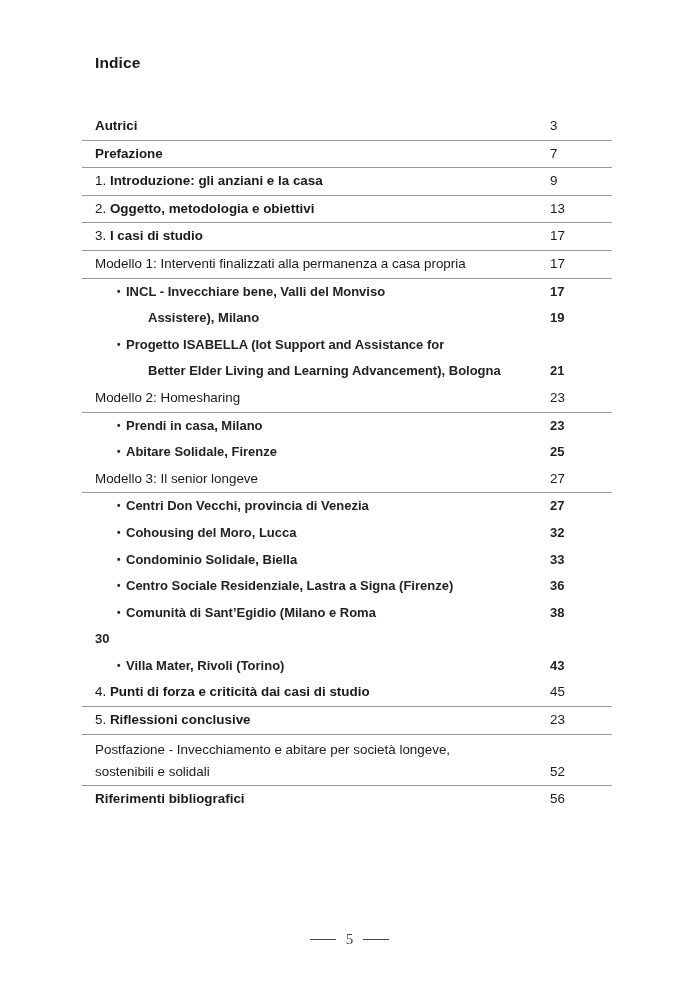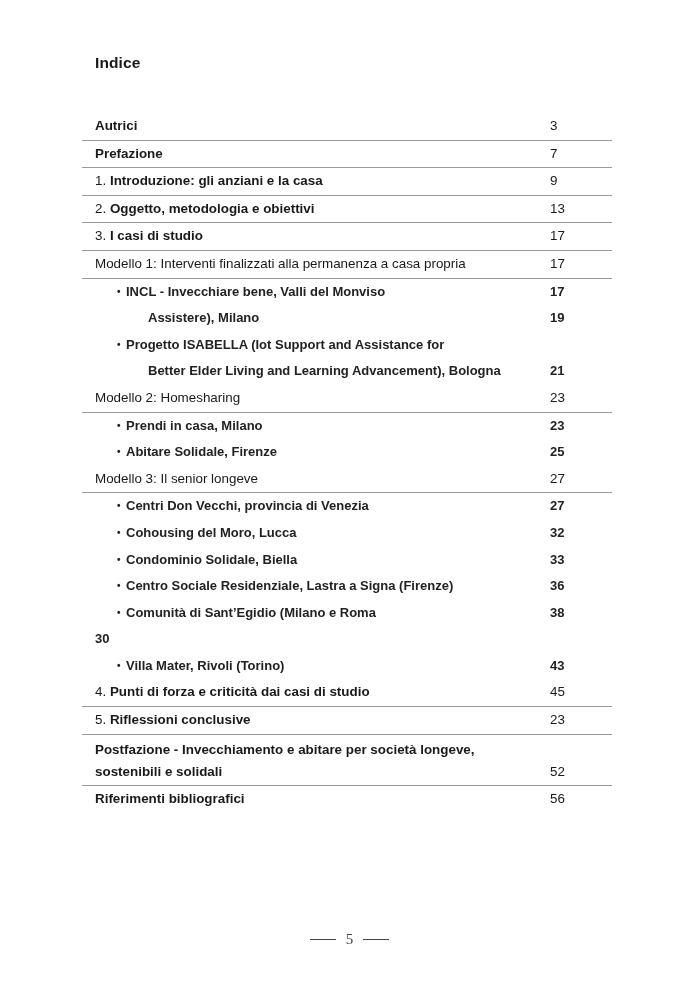--- a/index.html
+++ b/index.html
@@ -25,21 +25,21 @@
   .row .title { flex: 1; }
   .row .page { width: 20px; text-align: left; }
   .row.bold .title-text { font-weight: bold; }
   .row.bold .num { font-weight: normal; }
   .row.section .title-text { font-weight: normal; text-align: right; }
   .row.sub { font-size: 13px; color: #222; font-weight: bold; }
   .row.sub .title { padding-left: 22px; }
   .row.sub .bullet { display: inline-block; width: 9px; font-size: 10px; vertical-align: 1px; }
   .row.sub .cont { padding-left: 31px; }
   .row.multi { line-height: 22px; padding-top: 4px; padding-bottom: 2px; }
-  .row.multi .title-text { font-weight: bold; }
+  .row.multi .title-text { font-weight: normal; }
   .footer {
     position: absolute; left: 0; width: 699px; top: 931px;
     display: flex; justify-content: center; align-items: center;
     font-family: "Liberation Serif", "DejaVu Serif", serif;
     font-size: 15px; color: #444;
   }
   .footer .dash { display: inline-block; width: 26px; height: 1px; background: #444; margin: 0 10px; }
 </style>
 </head>
 <body>

